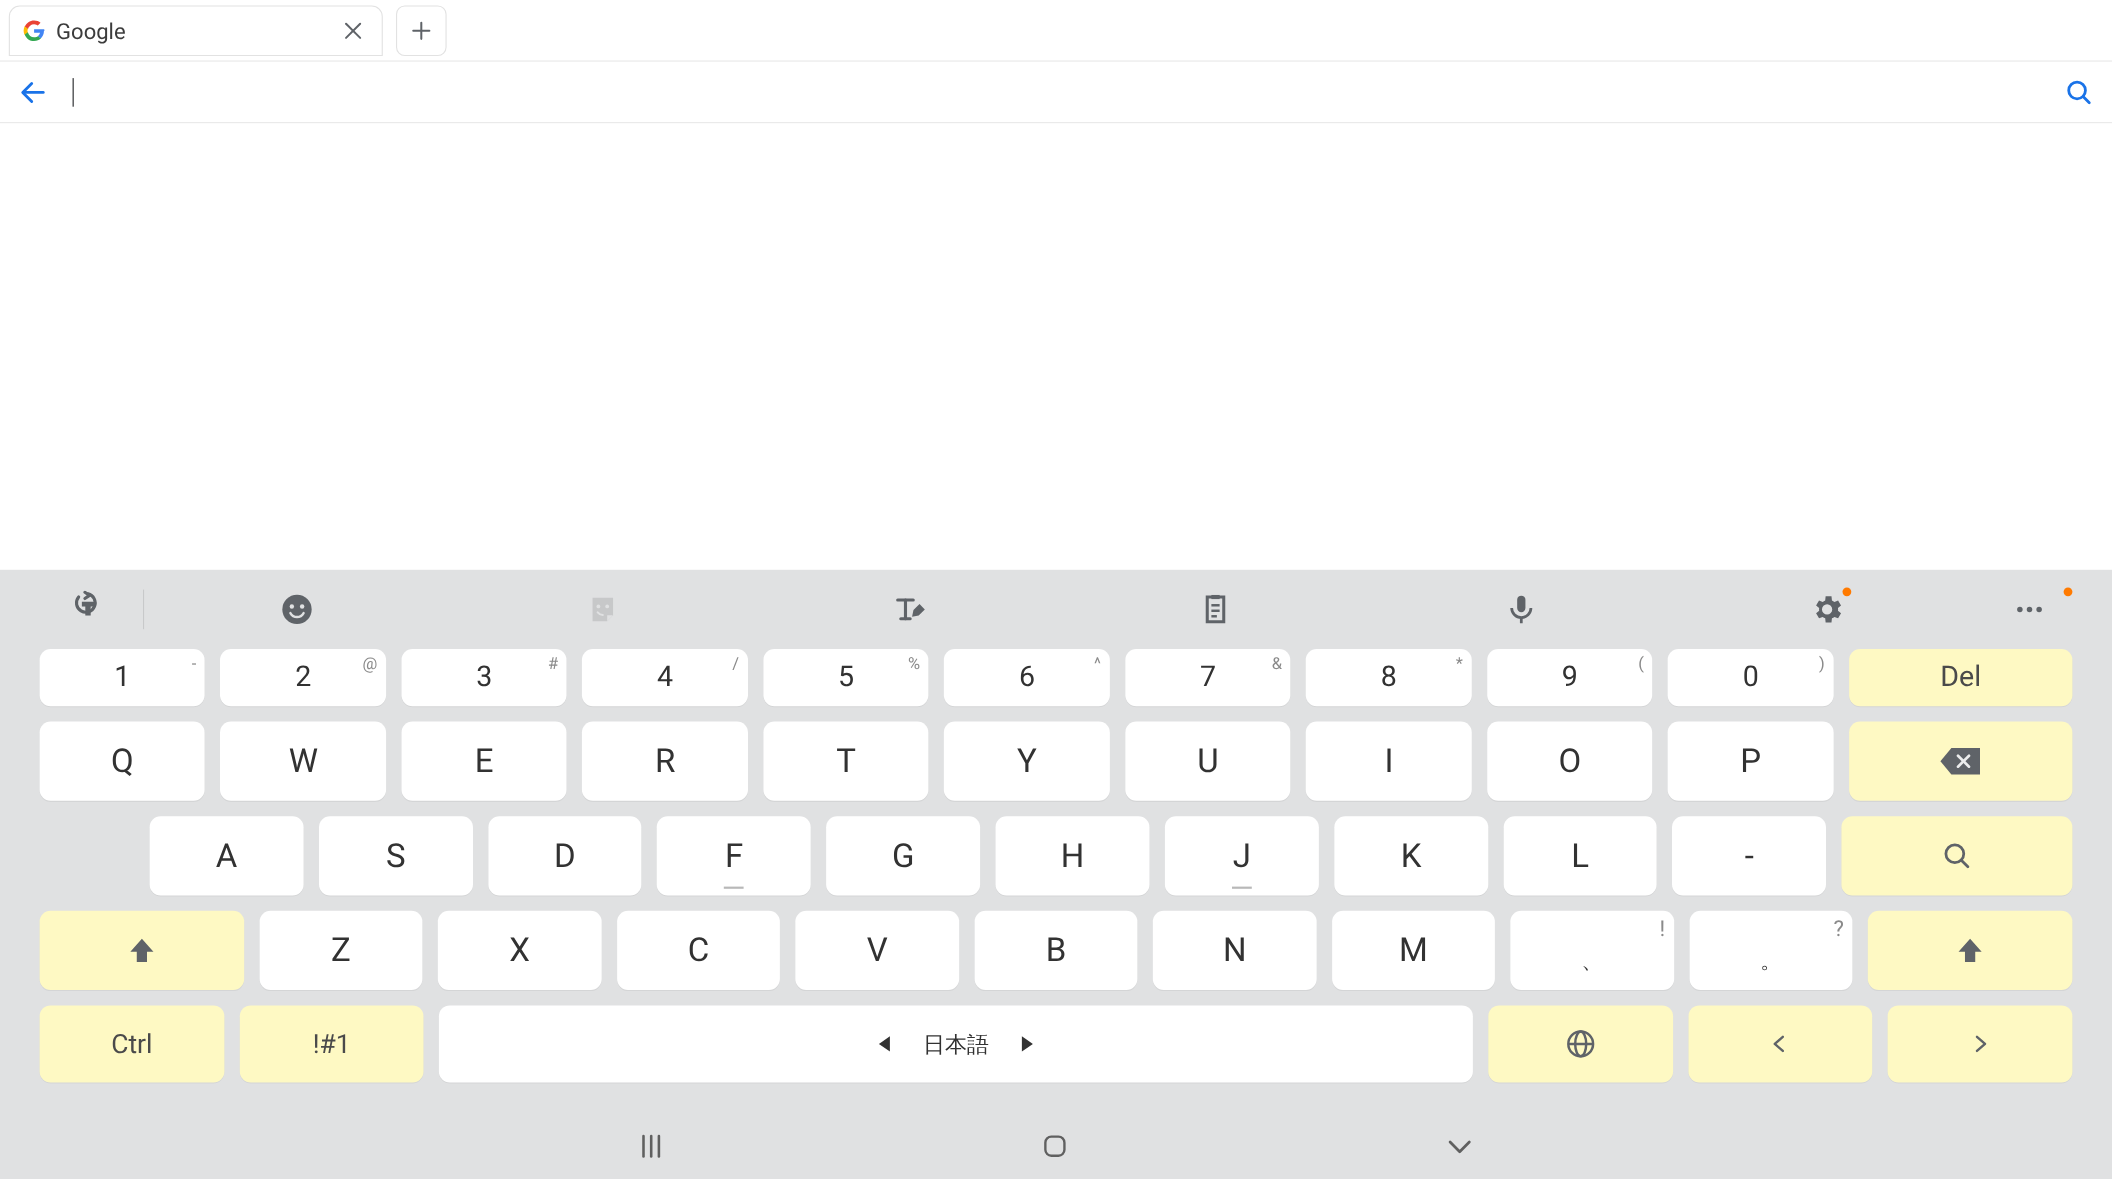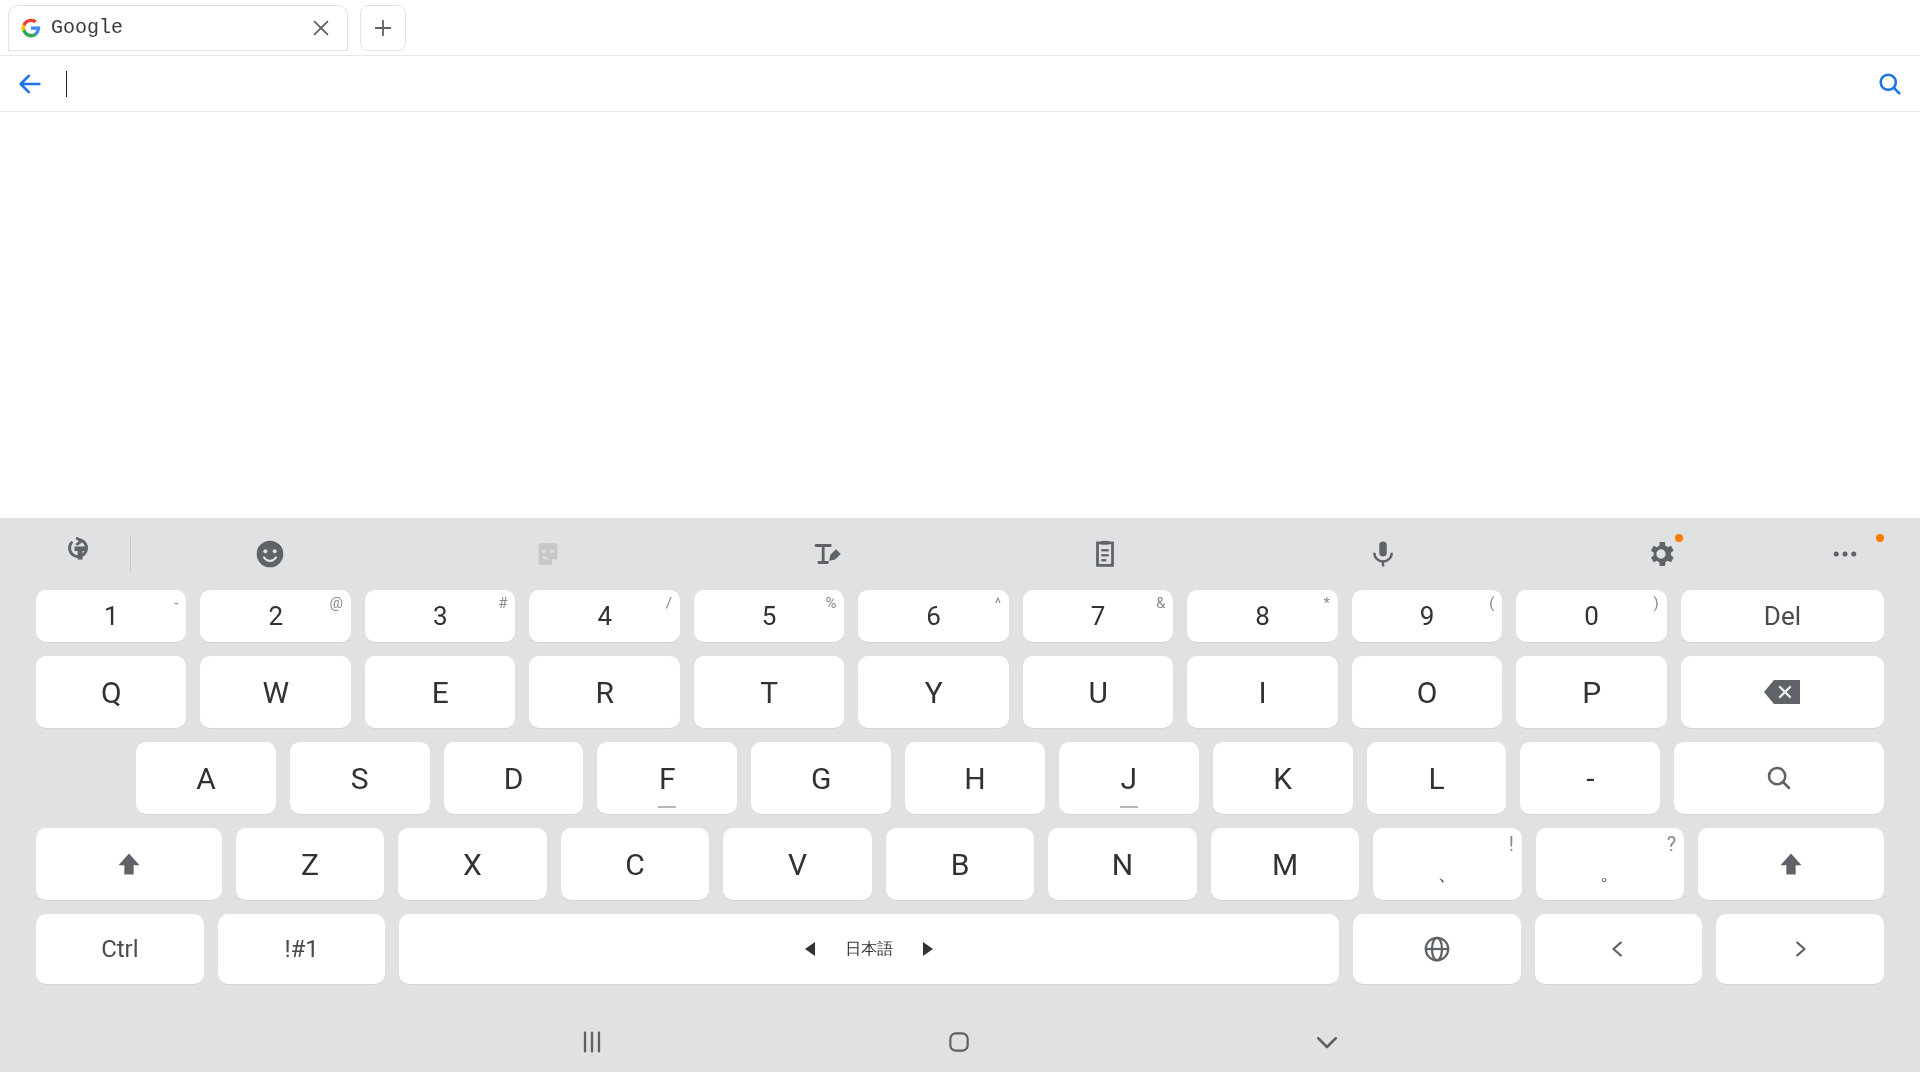--- a/index.html
+++ b/index.html
@@ -35,21 +35,20 @@
     gap: 10px;
   }
   .tab .favicon {
     width: 20px; height: 20px;
     display: flex; align-items: center; justify-content: center;
   }
   .tab .title {
     flex: 1;
     font-size: 20px;
     color: #3c3c3c;
-    font-family: Liberation Mono, monospace;
   }
   .tab .close {
     width: 28px; height: 28px;
     display: flex; align-items: center; justify-content: center;
     color: #5f6368;
     font-size: 22px;
     cursor: pointer;
   }
   .new-tab {
     width: 46px; height: 46px;
@@ -151,21 +150,21 @@
     align-items: center;
     justify-content: center;
     font-size: 30px;
     color: #323232;
     position: relative;
     cursor: pointer;
     user-select: none;
     box-shadow: 0 1px 0 rgba(0,0,0,0.05);
   }
   .key.fn {
-    background: #ffffff;
+    background: #fef9c3;
     color: #4a4a4a;
   }
   .key .sup {
     position: absolute;
     top: 4px;
     right: 8px;
     font-size: 15px;
     color: #8a8a8a;
   }
   .key .underline {
@@ -200,21 +199,21 @@
   .row3 { padding-left: 100px; }
   .row4 {}
 
   
   .key.period-key { font-size: 20px; }
   .key.period-key .main-char { margin-top: 18px; }
 
   
   .space-inner {
     display: flex; align-items: center; gap: 30px;
-    font-size: 16px; color: #323232;
+    font-size: 20px; color: #323232;
   }
   .tri {
     width: 0; height: 0;
     border-top: 7px solid transparent;
     border-bottom: 7px solid transparent;
   }
   .tri.left { border-right: 10px solid #323232; }
   .tri.right { border-left: 10px solid #323232; }
 
   

